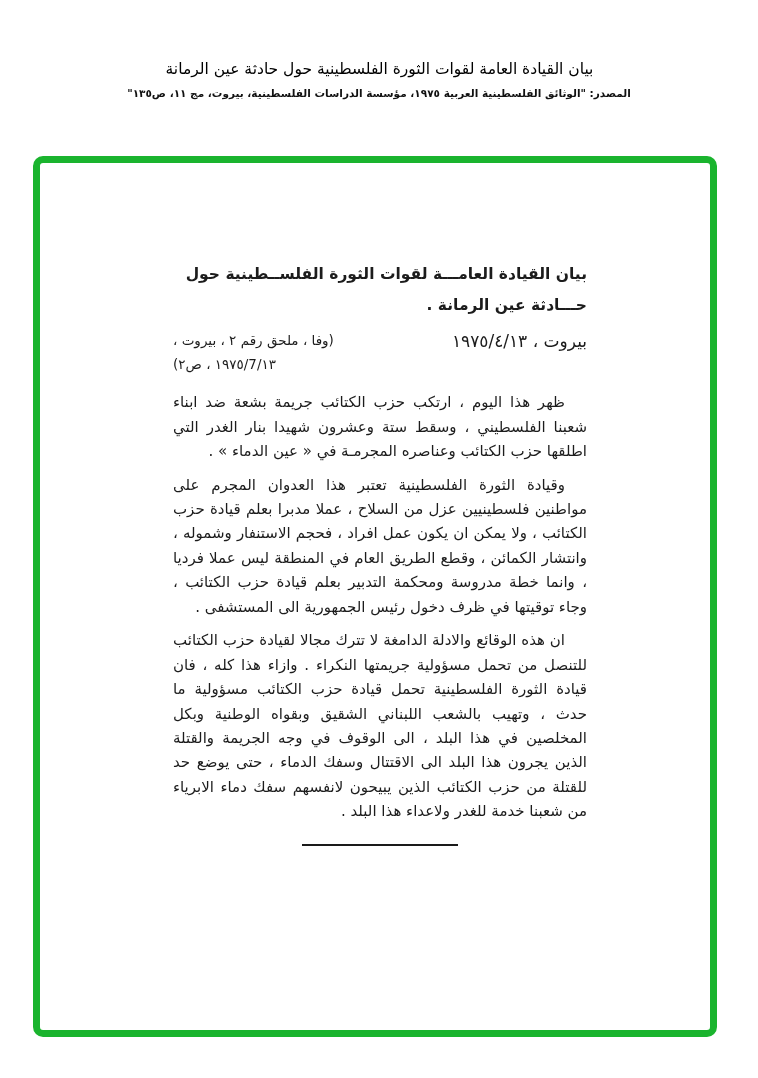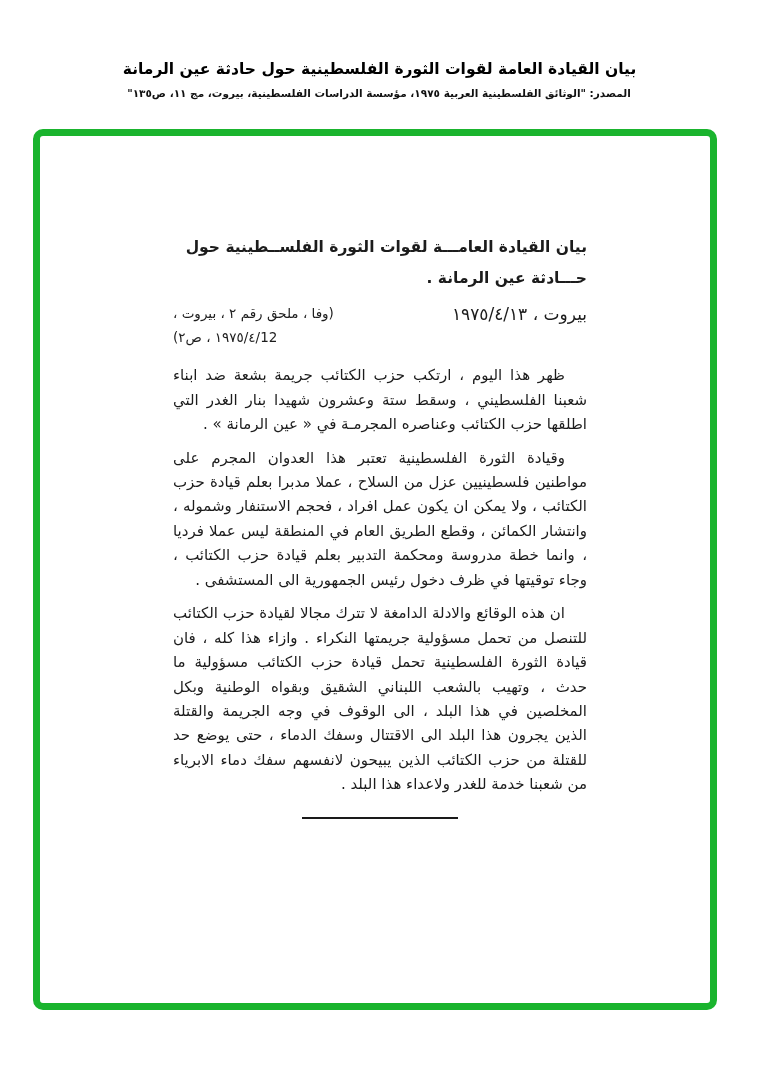--- a/index.html
+++ b/index.html
@@ -8,30 +8,30 @@
     position: relative; overflow: hidden;
     font-family: "DejaVu Sans", sans-serif;
     color: #000;
   }
   
   .page-header {
     position: absolute; top: 60px; left: 0; right: 0;
     text-align: center; direction: rtl;
   }
   .page-title {
-    font-size: 15.5px; font-weight: bold; color: #000;
+    font-size: 15.5px; font-weight: normal; color: #000;
     margin: 0 0 9px 1px; letter-spacing: 0;
   }
   .source-line {
     font-size: 10.5px; font-weight: bold; color: #111;
     margin: 0;
   }
   
   .doc-frame {
-    position: absolute; left: 33px; top: 129px;
+    position: absolute; left: 33px; top: 156px;
     width: 684px; height: 881px;
     box-sizing: border-box;
     border: 7px solid #1ab42e;
     border-radius: 10px;
     background: #ffffff;
   }
   
   .scan {
     position: absolute; inset: 0;
     padding: 96px 123px 0 133px;
@@ -71,25 +71,25 @@
   <div class="source-line">المصدر: "الوثائق الفلسطينية العربية ١٩٧٥، مؤسسة الدراسات الفلسطينية، بيروت، مج ١١، ص١٣٥"</div>
 </header>
 
 <div class="doc-frame">
   <div class="scan">
 
     <div class="doc-title">بيان القيادة العامـــة لقوات الثورة الفلســطينية حول حـــادثة عين الرمانة .</div>
 
     <div class="dateline-row">
       <div class="dateline">بيروت ، ١٩٧٥/٤/١٣</div>
-      <div class="citation">(وفا ، ملحق رقم ٢ ، بيروت ، ١٩٧٥/٤/12 ، ص٢)</div>
+      <div class="citation">(وفا ، ملحق رقم ٢ ، بيروت ، ١٩٧٥/7/١٣ ، ص٢)</div>
     </div>
 
     <div class="doc-body">
-      <p>ظهر هذا اليوم ، ارتكب حزب الكتائب جريمة بشعة ضد ابناء شعبنا الفلسطيني ، وسقط ستة وعشرون شهيدا بنار الغدر التي اطلقها حزب الكتائب وعناصره المجرمـة في « عين الرمانة » .</p>
+      <p>ظهر هذا اليوم ، ارتكب حزب الكتائب جريمة بشعة ضد ابناء شعبنا الفلسطيني ، وسقط ستة وعشرون شهيدا بنار الغدر التي اطلقها حزب الكتائب وعناصره المجرمـة في « عين الدماء » .</p>
       <p>وقيادة الثورة الفلسطينية تعتبر هذا العدوان المجرم على مواطنين فلسطينيين عزل من السلاح ، عملا مدبرا بعلم قيادة حزب الكتائب ، ولا يمكن ان يكون عمل افراد ، فحجم الاستنفار وشموله ، وانتشار الكمائن ، وقطع الطريق العام في المنطقة ليس عملا فرديا ، وانما خطة مدروسة ومحكمة التدبير بعلم قيادة حزب الكتائب ، وجاء توقيتها في ظرف دخول رئيس الجمهورية الى المستشفى .</p>
       <p>ان هذه الوقائع والادلة الدامغة لا تترك مجالا لقيادة حزب الكتائب للتنصل من تحمل مسؤولية جريمتها النكراء . وازاء هذا كله ، فان قيادة الثورة الفلسطينية تحمل قيادة حزب الكتائب مسؤولية ما حدث ، وتهيب بالشعب اللبناني الشقيق وبقواه الوطنية وبكل المخلصين في هذا البلد ، الى الوقوف في وجه الجريمة والقتلة الذين يجرون هذا البلد الى الاقتتال وسفك الدماء ، حتى يوضع حد للقتلة من حزب الكتائب الذين يبيحون لانفسهم سفك دماء الابرياء من شعبنا خدمة للغدر ولاعداء هذا البلد .</p>
     </div>
 
     <hr class="divider-rule">
 
   </div>
 </div>
 
 </body></html>

